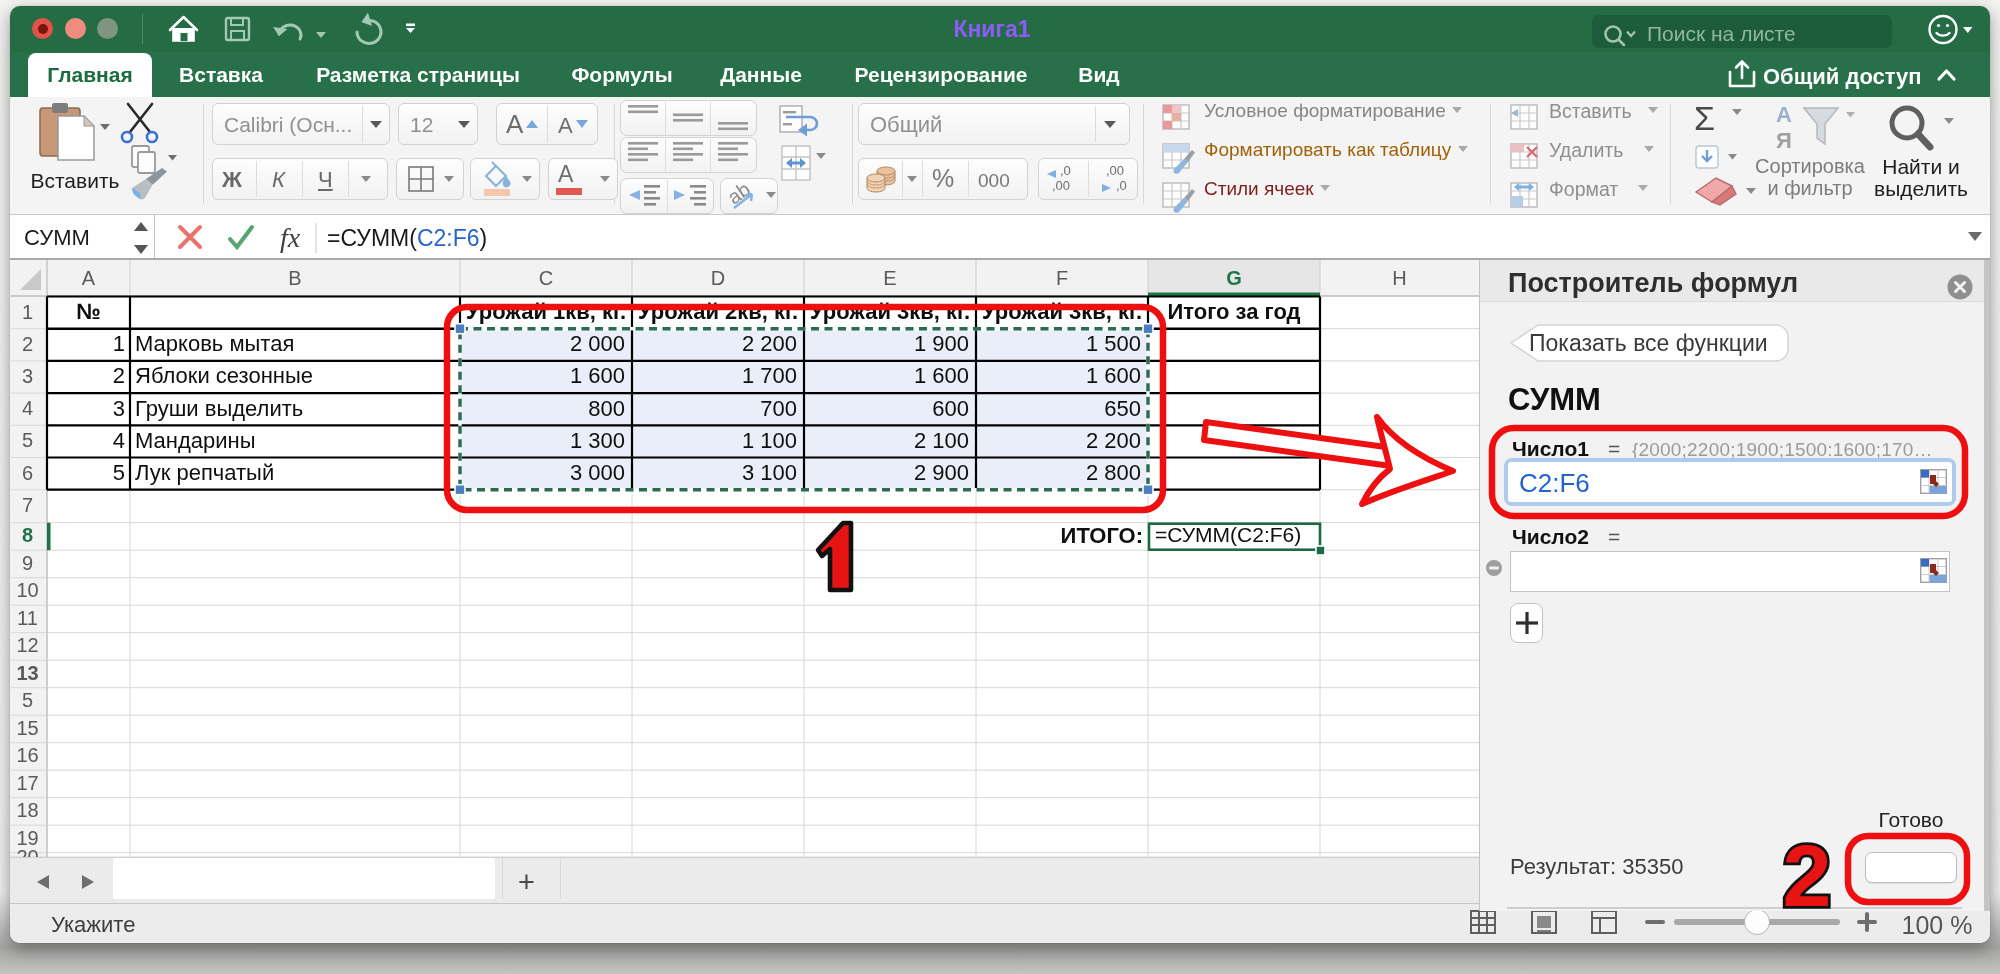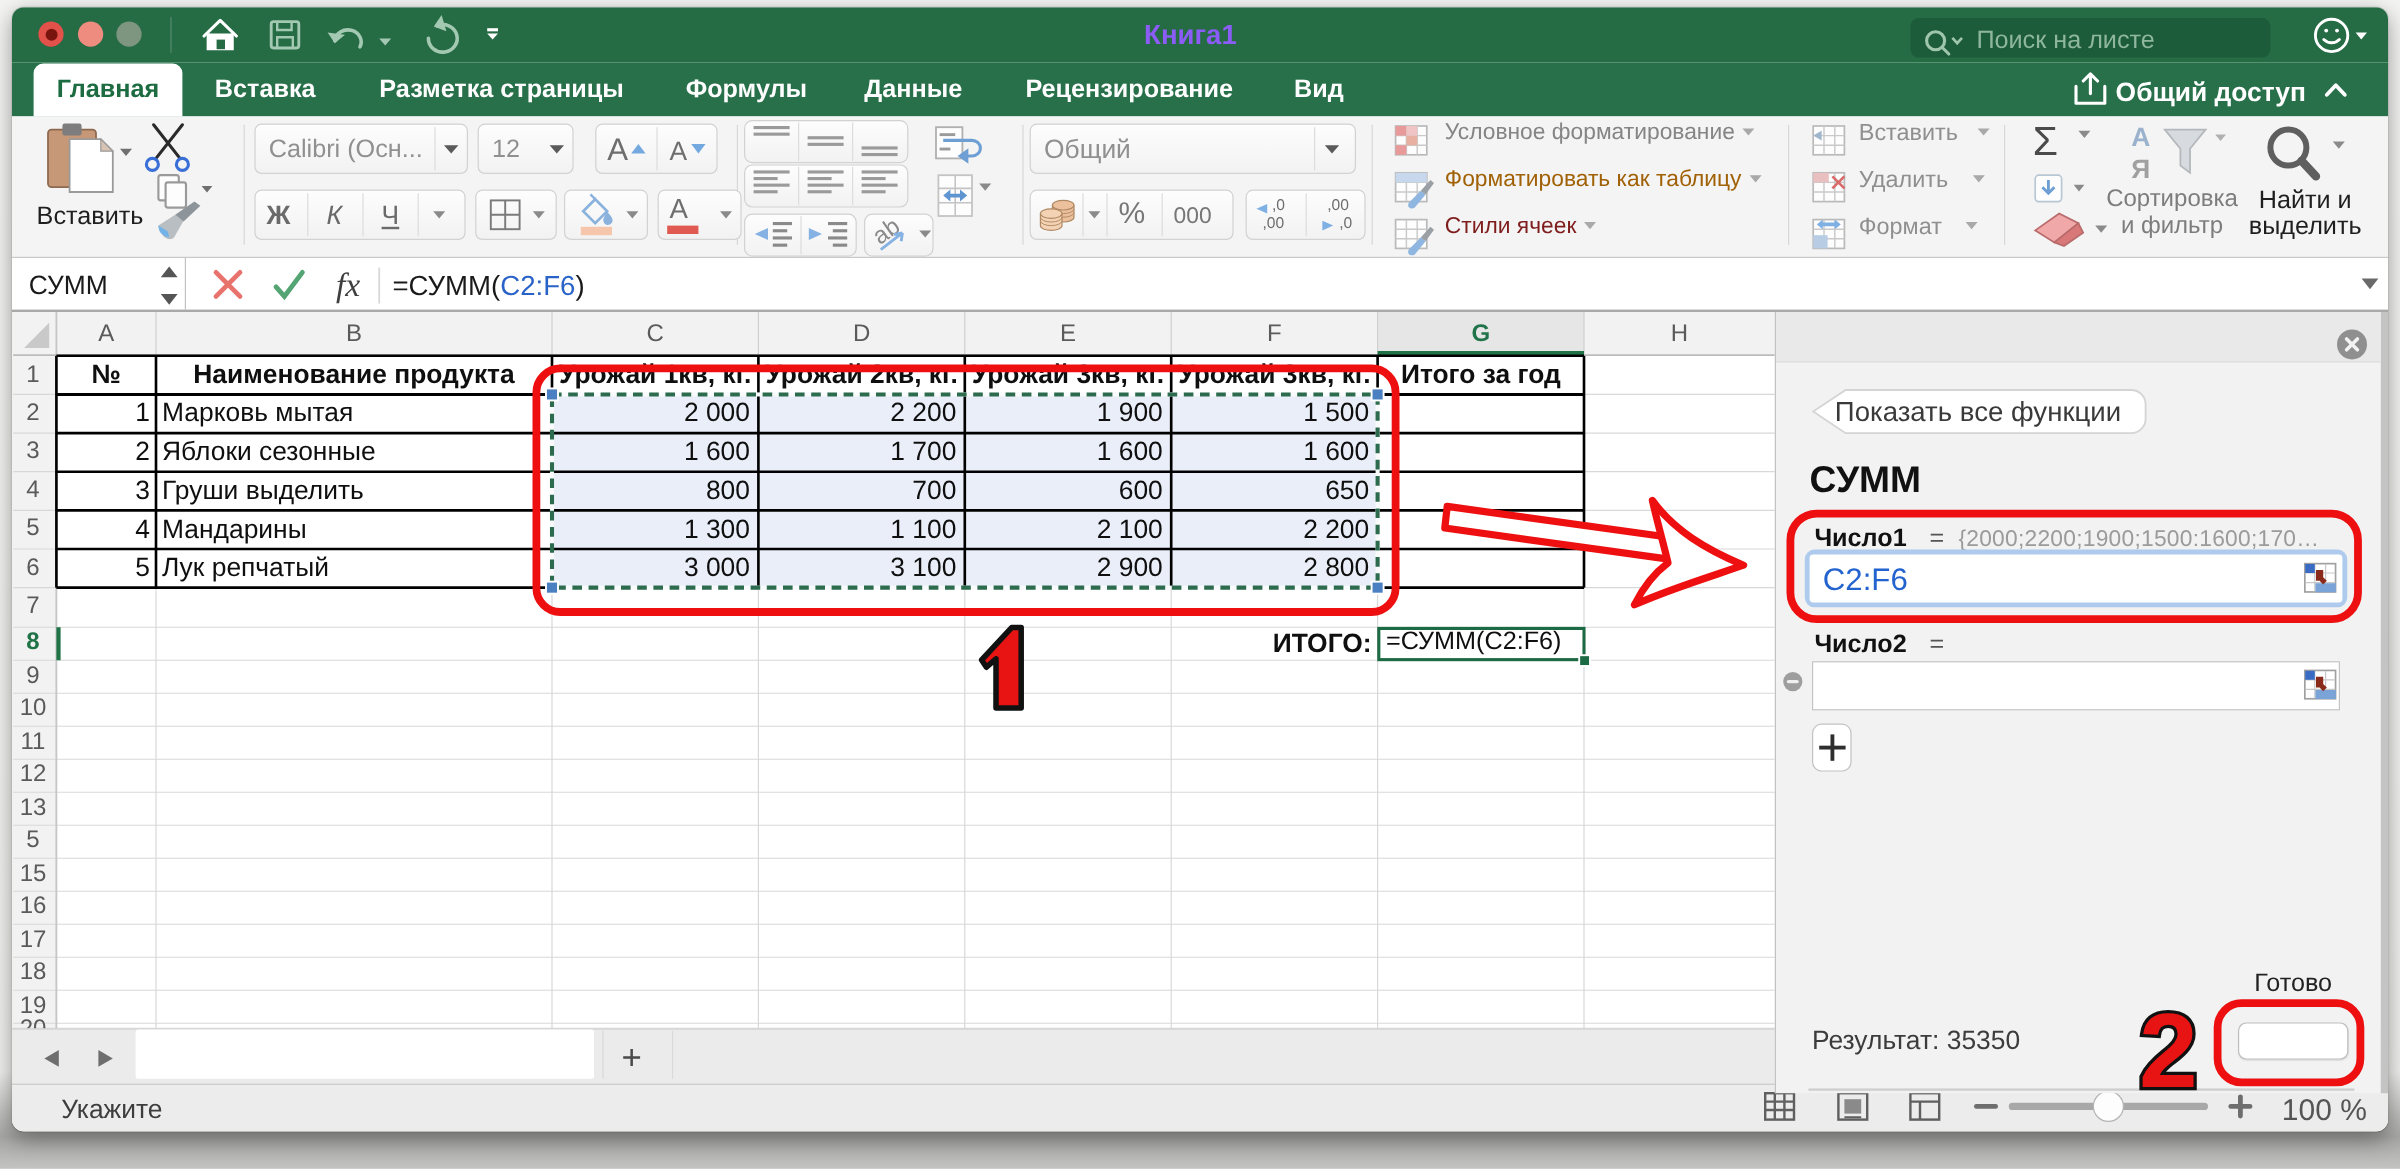--- a/index.html
+++ b/index.html
@@ -436,30 +436,29 @@
 <div class="t" style="left:1px;top:359.0px;width:33px;text-align:center;font-size:20px;font-weight:normal;color:#5a5a5a">3</div>
 <div class="t" style="left:1px;top:391.20000000000005px;width:33px;text-align:center;font-size:20px;font-weight:normal;color:#5a5a5a">4</div>
 <div class="t" style="left:1px;top:423.4px;width:33px;text-align:center;font-size:20px;font-weight:normal;color:#5a5a5a">5</div>
 <div class="t" style="left:1px;top:455.6px;width:33px;text-align:center;font-size:20px;font-weight:normal;color:#5a5a5a">6</div>
 <div class="t" style="left:1px;top:488.20000000000005px;width:33px;text-align:center;font-size:20px;font-weight:normal;color:#5a5a5a">7</div>
 <div class="t" style="left:1px;top:518.45px;width:33px;text-align:center;font-size:20px;font-weight:bold;color:#1f7346">8</div>
 <div class="t" style="left:1px;top:545.95px;width:33px;text-align:center;font-size:20px;font-weight:normal;color:#5a5a5a">9</div>
 <div class="t" style="left:1px;top:573.45px;width:33px;text-align:center;font-size:20px;font-weight:normal;color:#5a5a5a">10</div>
 <div class="t" style="left:1px;top:600.95px;width:33px;text-align:center;font-size:20px;font-weight:normal;color:#5a5a5a">11</div>
 <div class="t" style="left:1px;top:628.45px;width:33px;text-align:center;font-size:20px;font-weight:normal;color:#5a5a5a">12</div>
-<div class="t" style="left:1px;top:655.95px;width:33px;text-align:center;font-size:20px;font-weight:normal;color:#5a5a5a">13</div>
+<div class="t" style="left:1px;top:655.95px;width:33px;text-align:center;font-size:20px;font-weight:bold;color:#5a5a5a">13</div>
 <div class="t" style="left:1px;top:683.45px;width:33px;text-align:center;font-size:20px;font-weight:normal;color:#5a5a5a">5</div>
 <div class="t" style="left:1px;top:710.95px;width:33px;text-align:center;font-size:20px;font-weight:normal;color:#5a5a5a">15</div>
 <div class="t" style="left:1px;top:738.45px;width:33px;text-align:center;font-size:20px;font-weight:normal;color:#5a5a5a">16</div>
 <div class="t" style="left:1px;top:765.95px;width:33px;text-align:center;font-size:20px;font-weight:normal;color:#5a5a5a">17</div>
 <div class="t" style="left:1px;top:793.45px;width:33px;text-align:center;font-size:20px;font-weight:normal;color:#5a5a5a">18</div>
 <div class="t" style="left:1px;top:820.95px;width:33px;text-align:center;font-size:20px;font-weight:normal;color:#5a5a5a">19</div>
 <div class="t" style="left:1px;top:840px;width:33px;text-align:center;font-size:20px;font-weight:normal;color:#5a5a5a">20</div>
 <div class="t" style="left:37px;width:83px;text-align:center;top:292.96000000000004px;font-size:22px;font-weight:bold;color:#0f0f0f">№</div>
-<div class="t" style="left:120px;width:330px;text-align:center;top:292.96000000000004px;font-size:22px;font-weight:bold;color:#0f0f0f">Наименование продукта</div>
 <div class="t" style="left:450px;width:172px;text-align:center;top:292.96000000000004px;font-size:22px;font-weight:bold;color:#0f0f0f">Урожай 1кв, кг.</div>
 <div class="t" style="left:622px;width:172px;text-align:center;top:292.96000000000004px;font-size:22px;font-weight:bold;color:#0f0f0f">Урожай 2кв, кг.</div>
 <div class="t" style="left:794px;width:172px;text-align:center;top:292.96000000000004px;font-size:22px;font-weight:bold;color:#0f0f0f">Урожай 3кв, кг.</div>
 <div class="t" style="left:966px;width:172px;text-align:center;top:292.96000000000004px;font-size:22px;font-weight:bold;color:#0f0f0f">Урожай 3кв, кг.</div>
 <div class="t" style="left:1138px;width:172px;text-align:center;top:292.96000000000004px;font-size:22px;font-weight:bold;color:#0f0f0f">Итого за год</div>
 <div class="t" style="left:-85px;width:200px;text-align:right;top:325.15999999999997px;font-size:22px;font-weight:normal;color:#0f0f0f">1</div>
 <div class="t" style="left:125px;top:325.15999999999997px;font-size:22px;font-weight:normal;color:#0f0f0f">Марковь мытая</div>
 <div class="t" style="left:415px;width:200px;text-align:right;top:325.15999999999997px;font-size:22px;font-weight:normal;color:#0f0f0f">2 000</div>
 <div class="t" style="left:587px;width:200px;text-align:right;top:325.15999999999997px;font-size:22px;font-weight:normal;color:#0f0f0f">2 200</div>
 <div class="t" style="left:759px;width:200px;text-align:right;top:325.15999999999997px;font-size:22px;font-weight:normal;color:#0f0f0f">1 900</div>
@@ -516,20 +515,21 @@
 <circle cx="298" cy="14" r="12.5" fill="#fdfdfd" stroke="#b4b4b4" stroke-width="1"></circle>
 <g fill="#6e6e6e">
         <rect x="398" y="12" width="20" height="4" rx="2"></rect>
         <rect x="406" y="4" width="4" height="20" rx="2"></rect>
       </g>
 </svg>
 <div class="t" style="left:1872px;top:905px;width:110px;text-align:center;font-size:25px;color:#555">100 %</div>
 <div class="a" style="left:1469px;top:254px;width:505px;height:651px;background:#f2f2f2;border-left:1px solid #c2c2c2"></div>
 <div class="a" style="left:1974px;top:254px;width:6px;height:651px;background:#c4c4c4"></div>
 <div class="a" style="left:1470px;top:254px;width:504px;height:42px;background:#e9e9e9;border-bottom:1px solid #dcdcdc"></div>
+<div class="t" style="left:1498px;top:262px;font-size:27px;font-weight:600;color:#2e2e2e">Построитель формул</div>
 <svg class="a" style="left:1936px;top:267px" width="28" height="28" viewBox="0 0 28 28">
 <circle cx="14" cy="14" r="12.5" fill="#8f8f8f"></circle>
 <path d="M9.5 9.5 L18.5 18.5 M18.5 9.5 L9.5 18.5" stroke="#f2f2f2" stroke-width="3" stroke-linecap="round"></path>
     </svg>
 <svg class="a" style="left:1498px;top:318px" width="282" height="38" viewBox="0 0 282 38">
 <path d="M30 1 H268 a12 12 0 0 1 12 12 V25 a12 12 0 0 1 -12 12 H30 L3 19 z" fill="#fff" stroke="#d4d4d4" stroke-width="1.5"></path>
     </svg>
 <div class="t" style="left:1519px;top:324px;font-size:23px;color:#3a3a3a">Показать все функции</div>
 <div class="t" style="left:1498px;top:376px;font-size:31px;font-weight:bold;color:#111">СУММ</div>
 <div class="t" style="left:1502px;top:431px;font-size:21px;font-weight:bold;color:#111">Число1</div>

